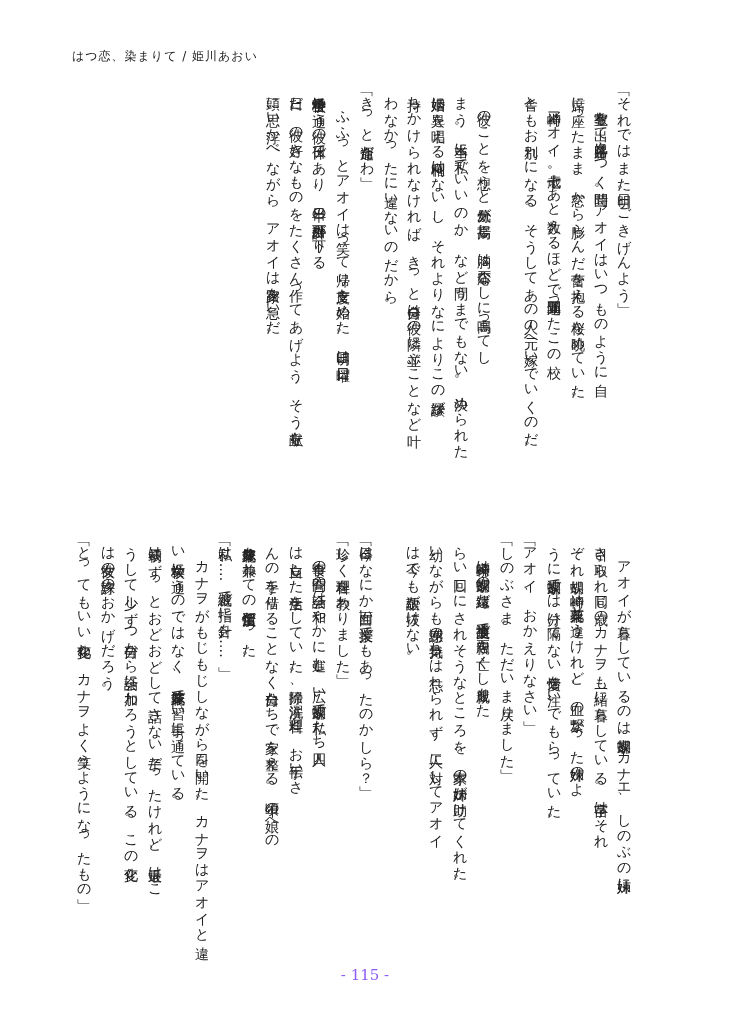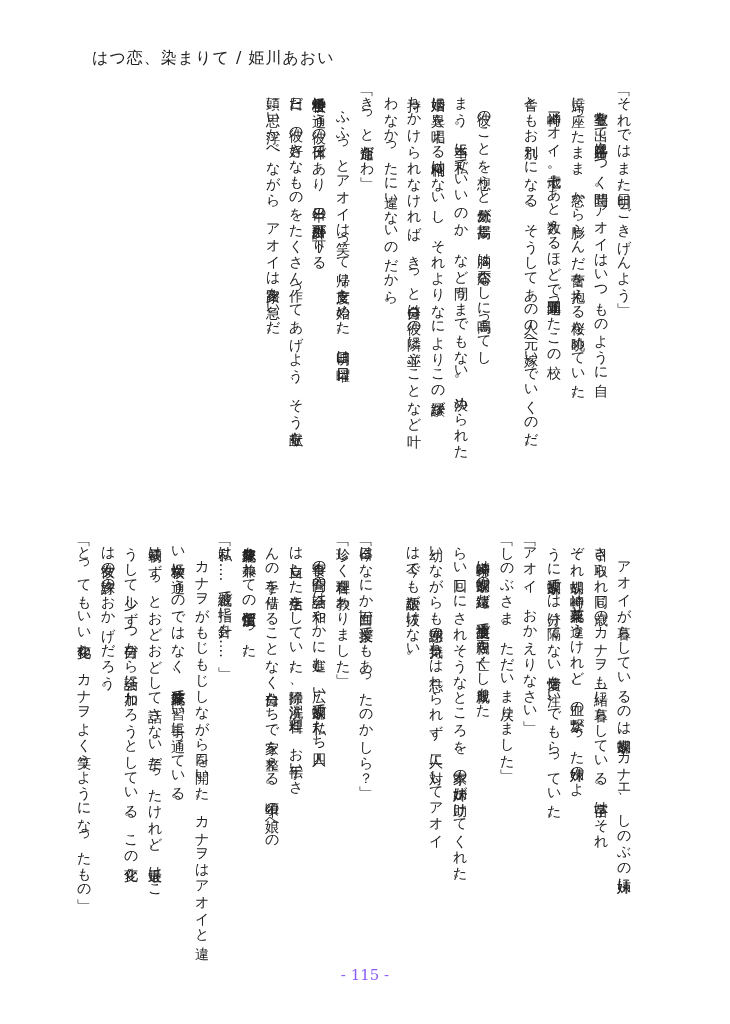--- a/index.html
+++ b/index.html
@@ -1,17 +1,17 @@
 <!DOCTYPE html>
 <html><head>
 <meta charset="utf-8">
 <style>
   html, body { margin:0; padding:0; background:#ffffff; }
   body { width:730px; height:1024px; position:relative; overflow:hidden; font-family:"DejaVu Sans","Liberation Sans",sans-serif; color:#222; }
-  .header { position:absolute; left:92px; top:48px; font-size:16px; letter-spacing:1px; color:#222; white-space:nowrap; }
+  .header { position:absolute; left:72px; top:48px; font-size:12px; letter-spacing:1px; color:#222; white-space:nowrap; }
   .block { position:absolute; }
   .col { position:absolute; writing-mode:vertical-rl; font-size:14.1px; line-height:1; letter-spacing:0; white-space:nowrap; color:#222; font-family:"DejaVu Sans","Liberation Sans",sans-serif; }
   .page-num { position:absolute; left:0; width:730px; top:966px; text-align:center; font-family:"DejaVu Serif","Liberation Serif",serif; font-size:15px; color:#8b5cf6; }
 </style>
 </head>
 <body>
 
 <div class="header">はつ恋、染まりて / 姫川あおい</div>
 
 <div id="top-block" class="block" style="left:0;top:87px;width:730px;height:400px;">

